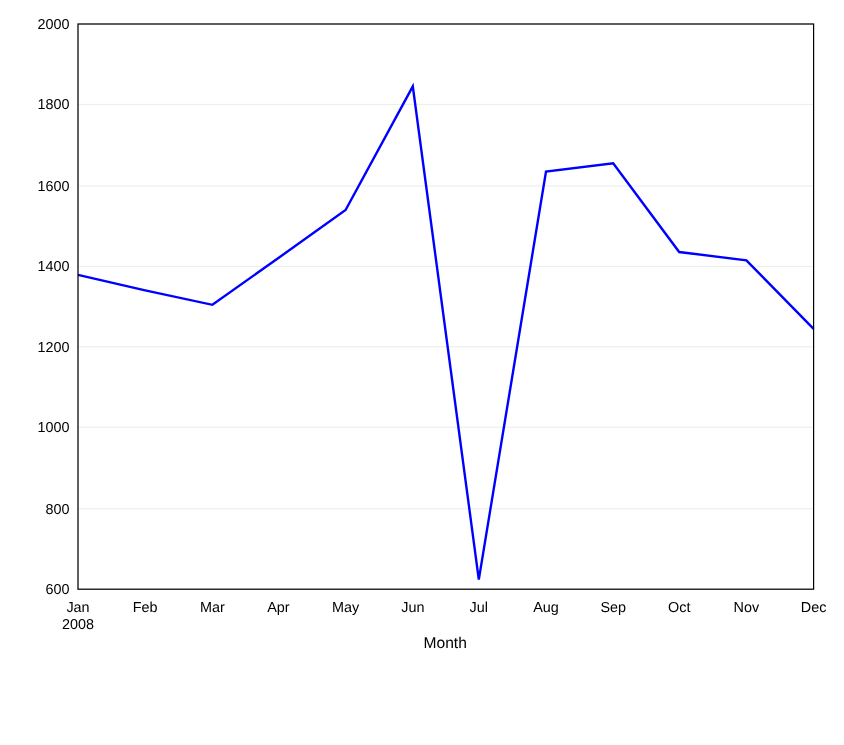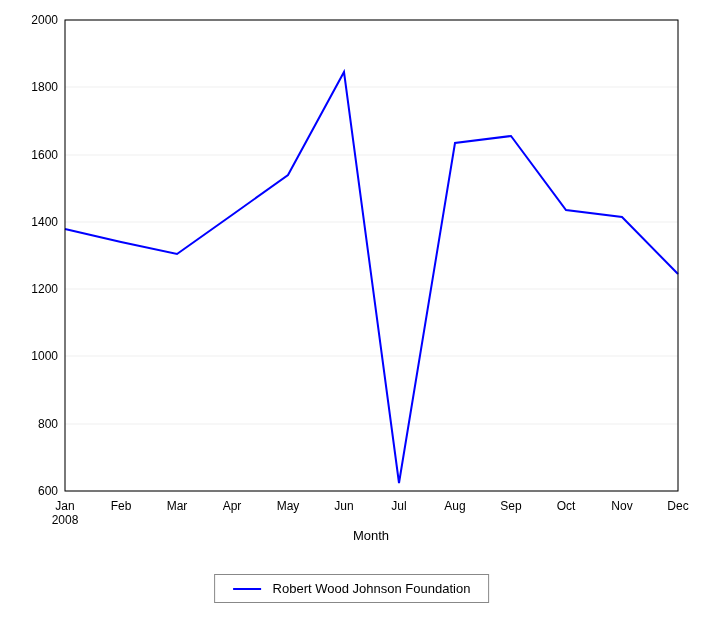--- a/index.html
+++ b/index.html
@@ -108,17 +108,13 @@
     <text x="678" y="510" text-anchor="middle" class="tick-label">Dec</text>
 
     <text x="371" y="540" text-anchor="middle" class="axis-label">Month</text>
 
     <polyline points="65,229 121,242 177,254 232,215 288,175 344,72 399,483 455,143 511,136 566,210 622,217 678,274" fill="none" stroke="blue" stroke-width="2"></polyline>
 
     <rect x="65" y="20" width="613" height="471" fill="none" stroke="#000" stroke-width="1"></rect>
   </svg>
 
   
-  <div class="legend-box">
-    <span class="legend-line"></span>
-    <span>Robert Wood Johnson Foundation</span>
-  </div>
 </div>
 
 </body></html>

